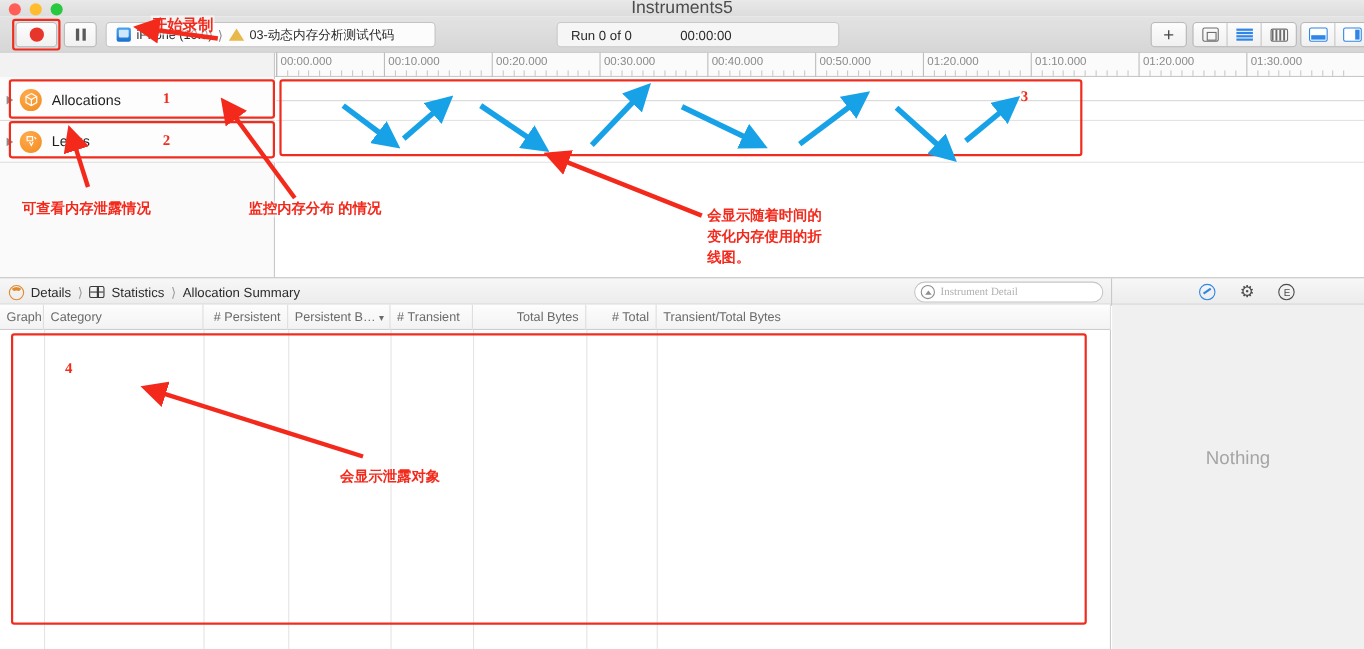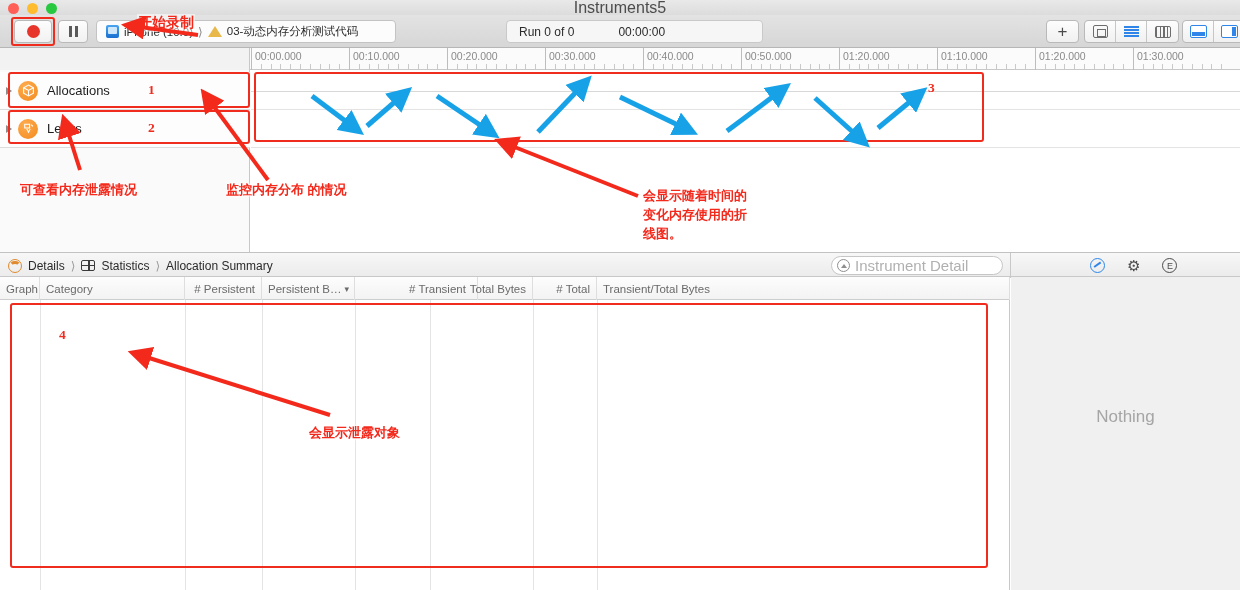--- a/index.html
+++ b/index.html
@@ -158,21 +158,21 @@
   .chev { color: #9a9a9a; font-size: 12px; }
 
   .detail-search { position: absolute; left: 831px; top: 3px; width: 172px; height: 19px;
     background: #fff; border: 1px solid #c6c6c6; border-radius: 10px;
     display: flex; align-items: center; padding: 0 5px; gap: 5px; }
   .ds-ic { width: 13px; height: 13px; border-radius: 50%; border: 1.2px solid #8f8f8f;
     position: relative; flex: none; }
   .ds-ic::after { content:""; position:absolute; left:3px; top:4px;
     border-left: 3.5px solid transparent; border-right: 3.5px solid transparent;
     border-bottom: 4px solid #8f8f8f; }
-  .ds-txt { font-size: 15px; color: #b0b0b0; }
+  .ds-txt { font-size: 10px; color: #b0b0b0; font-family: Liberation Serif, serif; }
 
   .dbar-div { position: absolute; left: 1010px; top: 0; width: 1px; height: 25px;
     background: #c8c8c8; }
   .dbar-icons { position: absolute; left: 1090px; top: 0; height: 25px;
     display: flex; align-items: center; gap: 22px; }
   .ic-circ { width: 15px; height: 15px; border-radius: 50%; border: 1.5px solid #2f86e8;
     position: relative; }
   .ic-circ::after { content:""; position:absolute; left:3px; top:6.5px; width:8px; height:1.5px;
     background:#2f86e8; transform: rotate(-35deg); transform-origin: left center; }
   .ic-gear { font-size: 15px; color: #4b4b4b; line-height: 1; }
@@ -484,21 +484,21 @@
           <span class="cap">
             <span># Persistent</span>
           </span>
         </div>
         <div class="th" style="left: 262px; width: 93px;">
           <span class="cap">
             <span>Persistent B…</span>
             <span class="hd-chev">▾</span>
           </span>
         </div>
-        <div class="th" style="left: 355px; width: 75px; margin-left: 48px;">
+        <div class="th" style="left: 355px; width: 75px;">
           <span class="cap">
             <span># Transient</span>
           </span>
         </div>
         <div class="th num" style="left: 430px; width: 103px;">
           <span class="cap">
             <span>Total Bytes</span>
           </span>
         </div>
         <div class="th num" style="left: 533px; width: 64px;">

